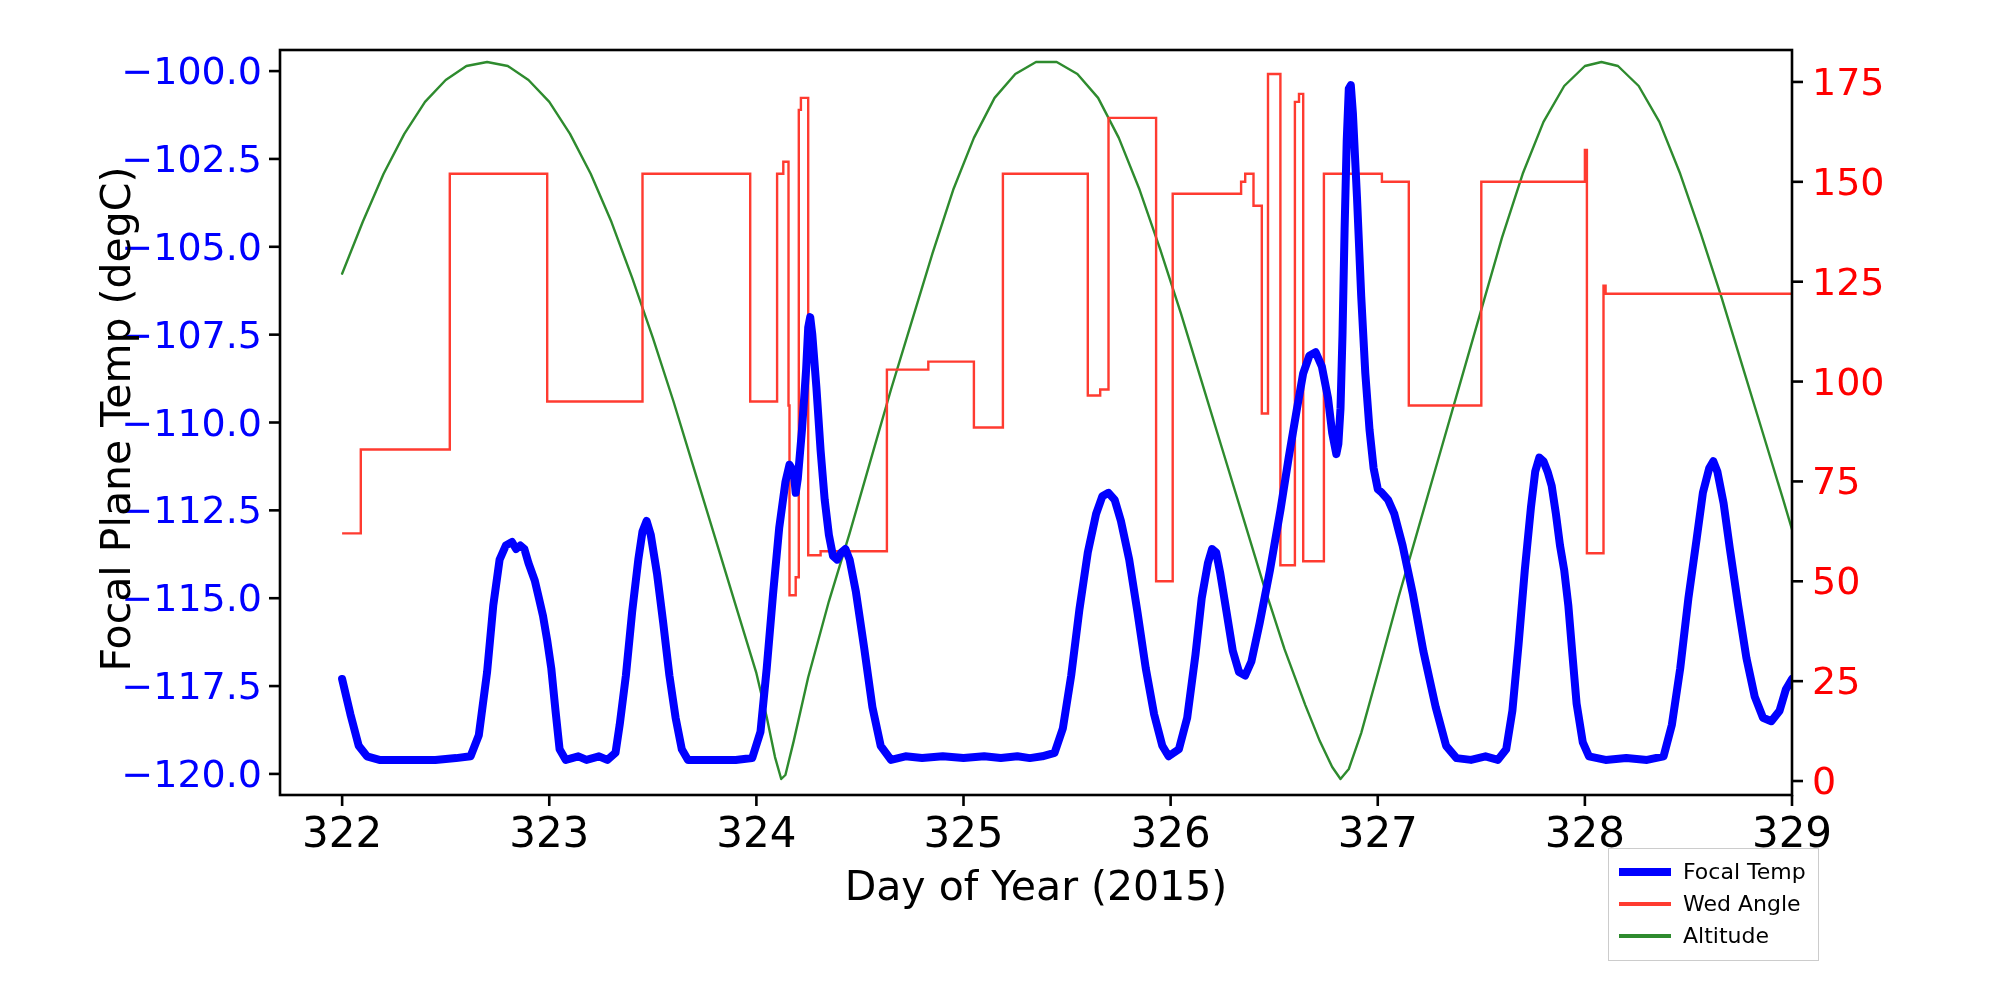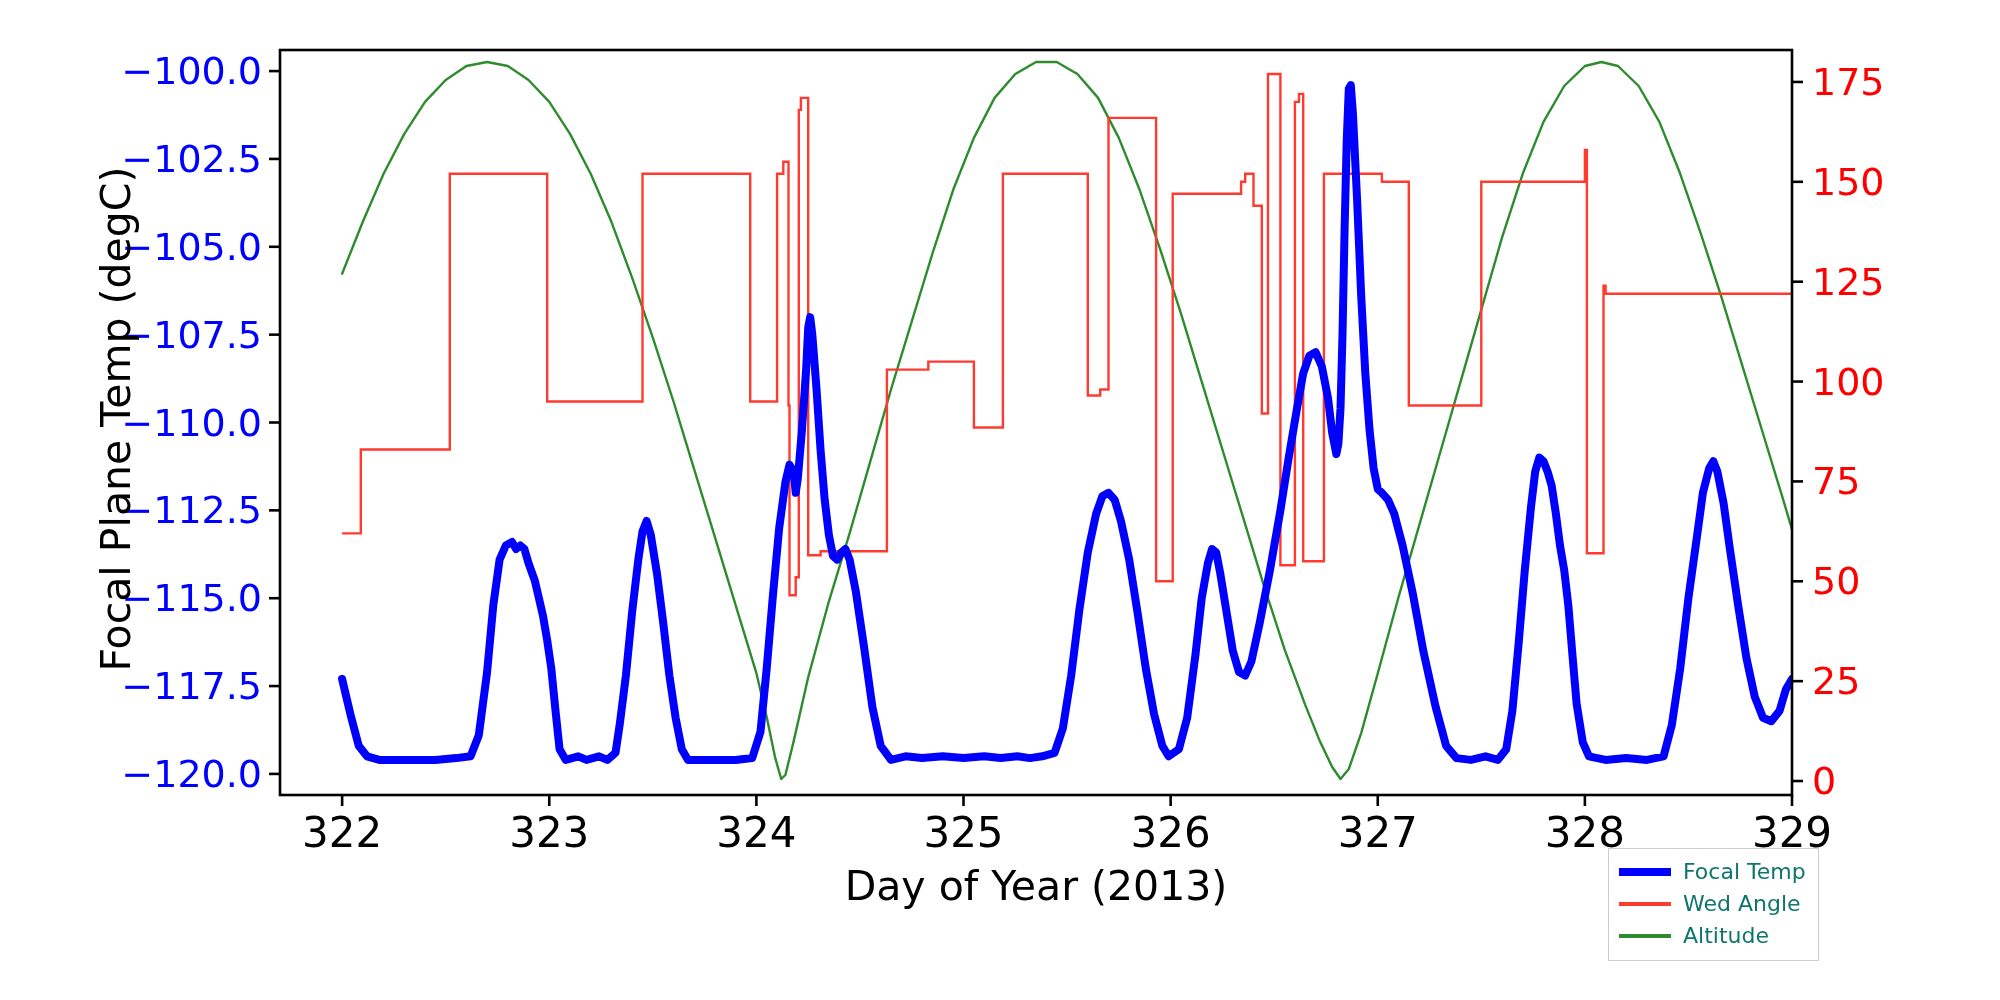--- a/index.html
+++ b/index.html
@@ -27,21 +27,21 @@
   .legend-box{
     position:absolute;
     left:1608px; top:848px;
     border:1px solid #cccccc;
     background:#ffffff;
     padding:7px 12px 8px 10px;
     box-sizing:border-box;
   }
   .legend-row{display:flex;align-items:center;height:32px;}
   .legend-swatch{width:52px;height:0;margin-right:12px;border-top-style:solid;}
-  .legend-text{font-size:22px;color:#0f766e;white-space:nowrap;line-height:1;}
+  .legend-text{font-size:22px;color:#000000;white-space:nowrap;line-height:1;}
 </style>
 </head>
 <body>
 
 <div id="figure">
 
   <svg id="plot-svg" width="2000" height="1000">
       <defs>
         <clipPath id="plotclip">
           <rect x="280" y="50" width="1512" height="745"></rect>
@@ -108,21 +108,21 @@
         <text x="1377.7534246575349" y="847" font-size="42" fill="#000000" text-anchor="middle" dominant-baseline="auto" font-family="&quot;DejaVu Sans&quot;,&quot;Liberation Sans&quot;,sans-serif">327</text>
         <line x1="1584.8767123287676" y1="795" x2="1584.8767123287676" y2="806" stroke="#000000" stroke-width="2.6"></line>
         <text x="1584.8767123287676" y="847" font-size="42" fill="#000000" text-anchor="middle" dominant-baseline="auto" font-family="&quot;DejaVu Sans&quot;,&quot;Liberation Sans&quot;,sans-serif">328</text>
         <line x1="1792" y1="795" x2="1792" y2="806" stroke="#000000" stroke-width="2.6"></line>
         <text x="1792" y="847" font-size="42" fill="#000000" text-anchor="middle" dominant-baseline="auto" font-family="&quot;DejaVu Sans&quot;,&quot;Liberation Sans&quot;,sans-serif">329</text>
       </g>
     </svg>
 
   <div class="ylabel-left">Focal Plane Temp (degC)</div>
 
-  <div class="xlabel">Day of Year (2013)</div>
+  <div class="xlabel">Day of Year (2015)</div>
 
   <div class="legend-box">
     <div class="legend-row">
       <span class="legend-swatch" style="border-top-width:8px;border-top-color:#0000ff;"></span>
       <span class="legend-text">Focal Temp</span>
     </div>
     <div class="legend-row">
       <span class="legend-swatch" style="border-top-width:4px;border-top-color:#ff3b30;"></span>
       <span class="legend-text">Wed Angle</span>
     </div>

